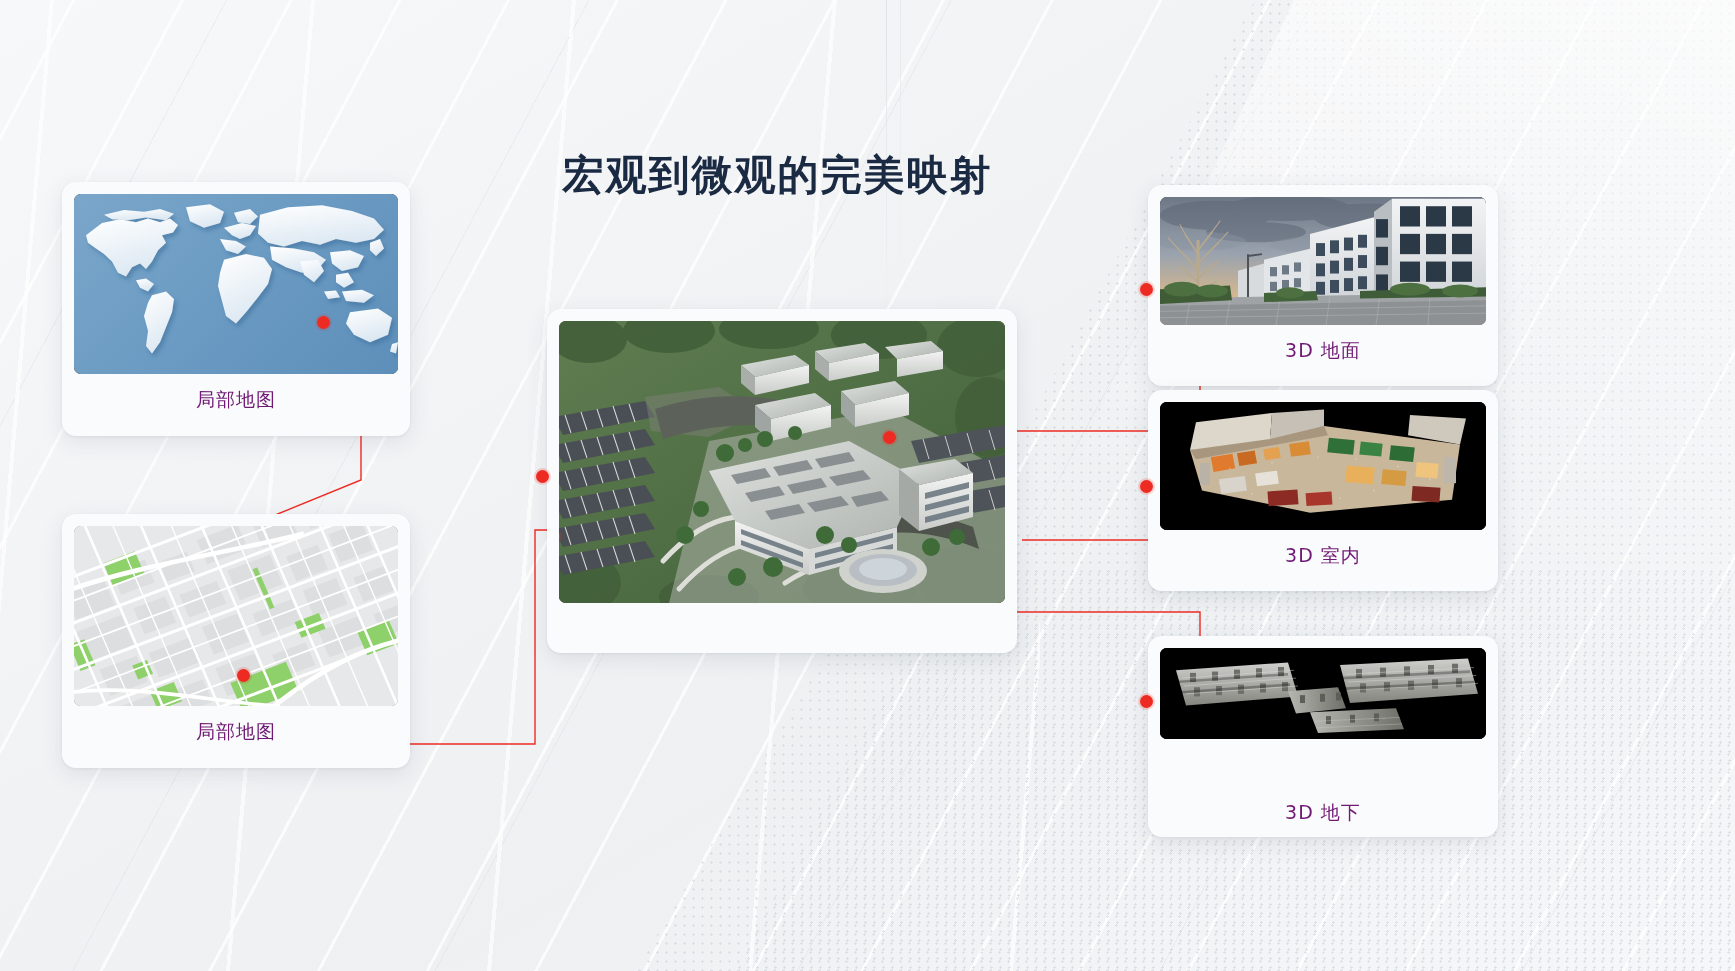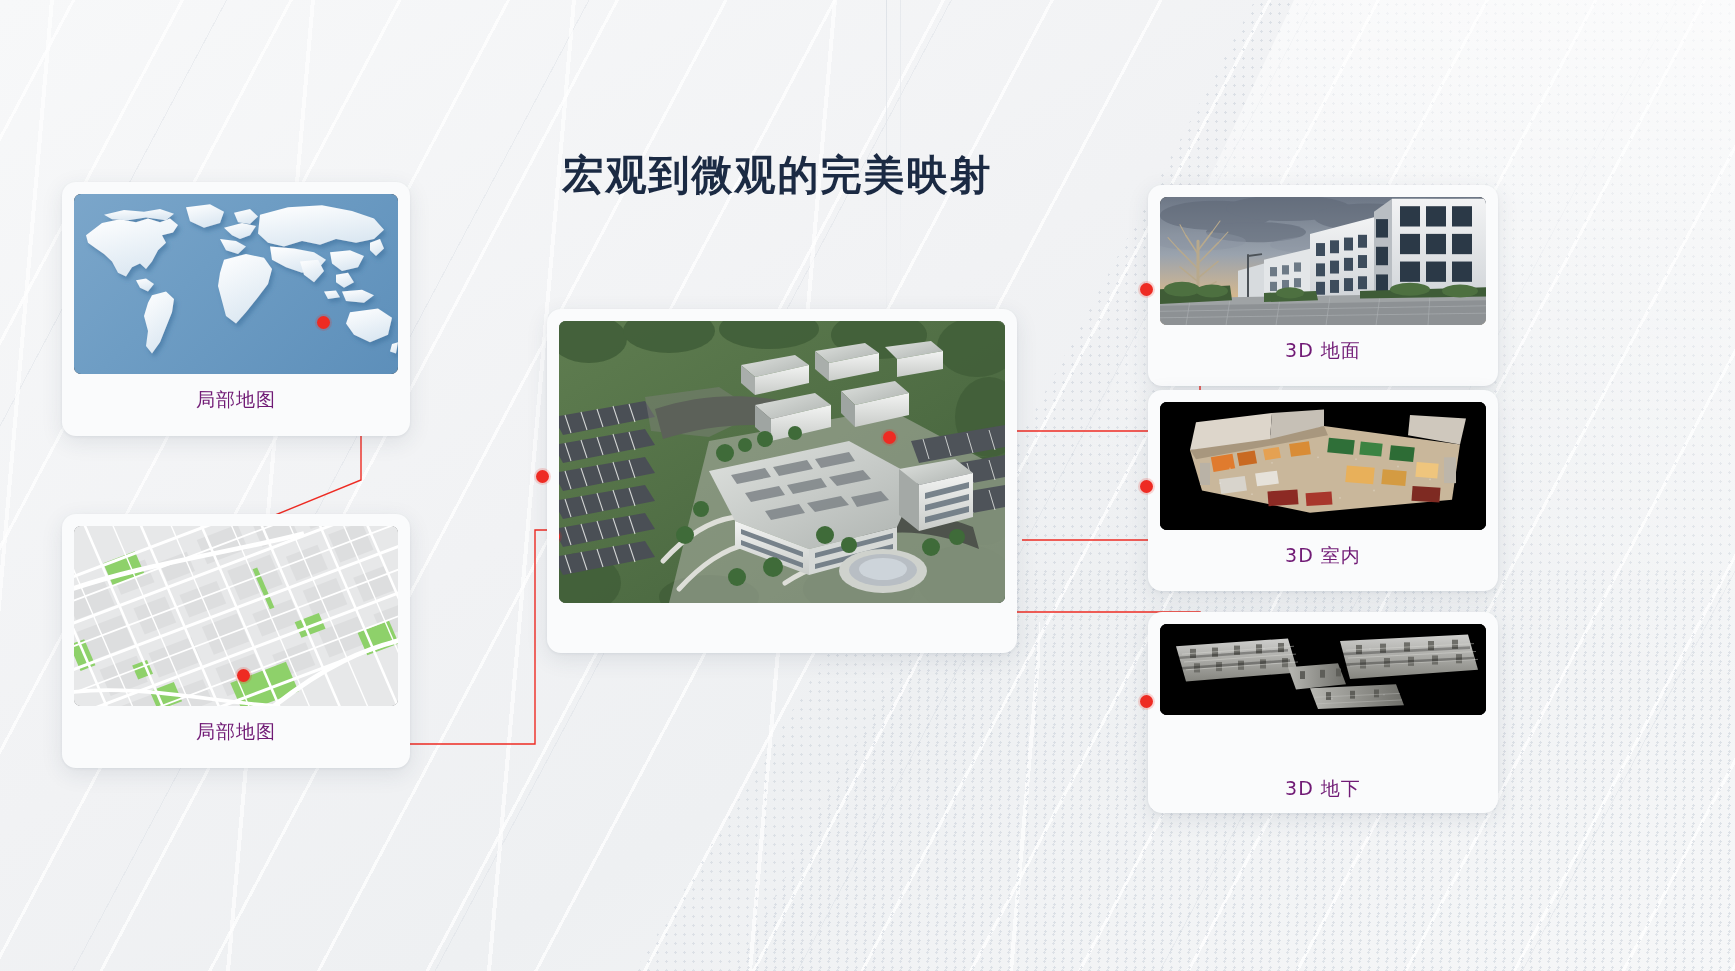--- a/index.html
+++ b/index.html
@@ -119,21 +119,21 @@
   #card-world   { left:62px;  top:182px; width:348px; height:254px; }
   #card-world .thumb{ height:192px; }
   #card-local   { left:62px;  top:514px; width:348px; height:254px; }
   #card-local .thumb{ height:192px; }
   #card-campus  { left:547px; top:309px; width:470px; height:344px; }
   #card-campus .thumb{ height:282px; }
   #card-ground  { left:1148px;top:185px; width:350px; height:201px; }
   #card-ground .thumb{ height:139px; }
   #card-indoor  { left:1148px;top:390px; width:350px; height:201px; }
   #card-indoor .thumb{ height:139px; }
-  #card-under   { left:1148px;top:612px; width:350px; height:201px;gap:48px; }
+  #card-under   { left:1148px;top:636px; width:350px; height:201px;gap:48px; }
   #card-under .thumb{ height:139px; }
 
   
   .world{
     position:absolute; inset:0;
     background:linear-gradient(135deg,#7ba6ca 0%,#6e9dc4 40%,#5d8fba 100%);
   }
   .world svg{ position:absolute; inset:0; width:100%; height:100%; }
 
   

